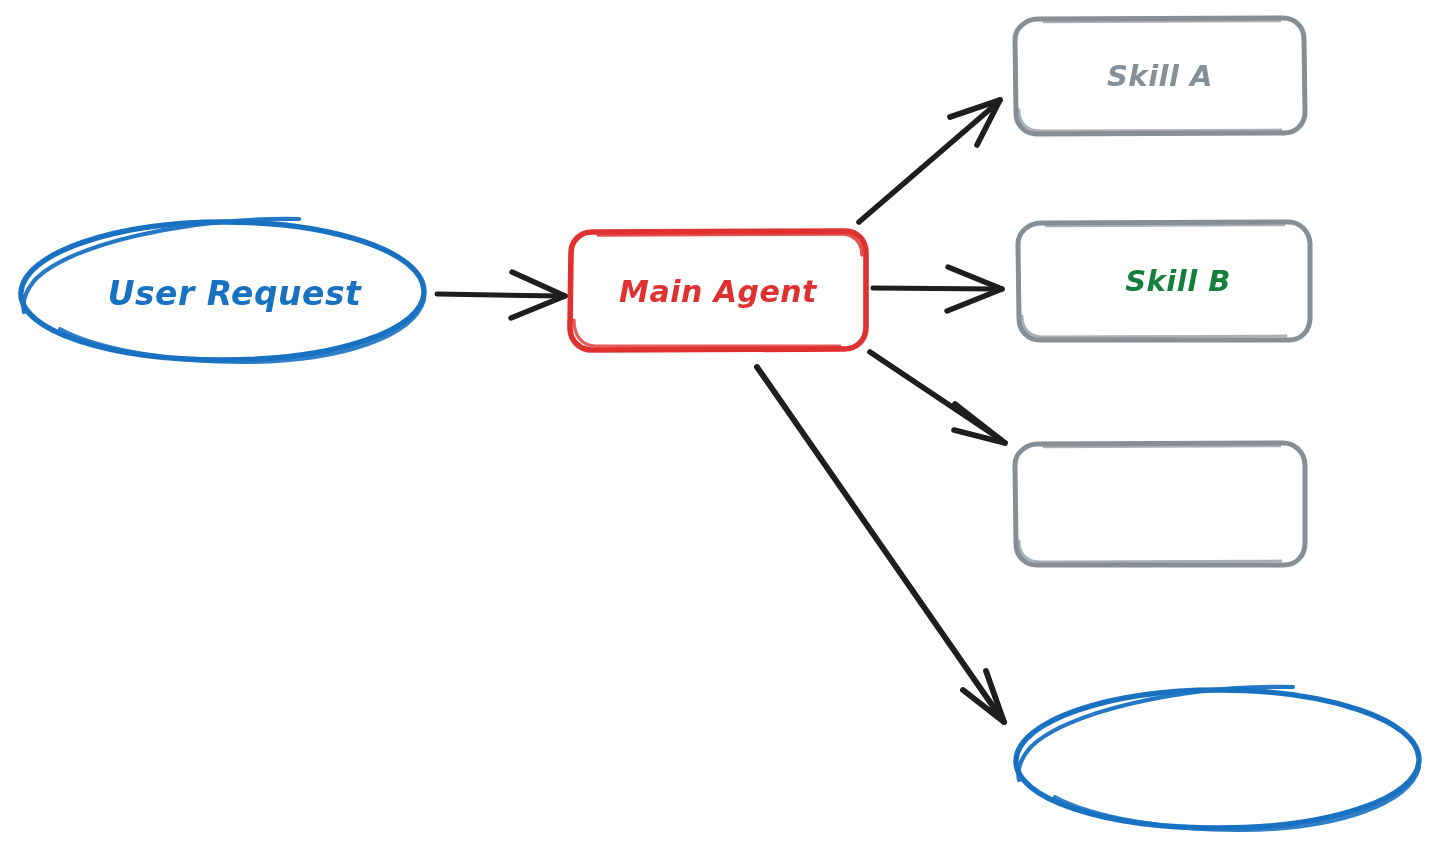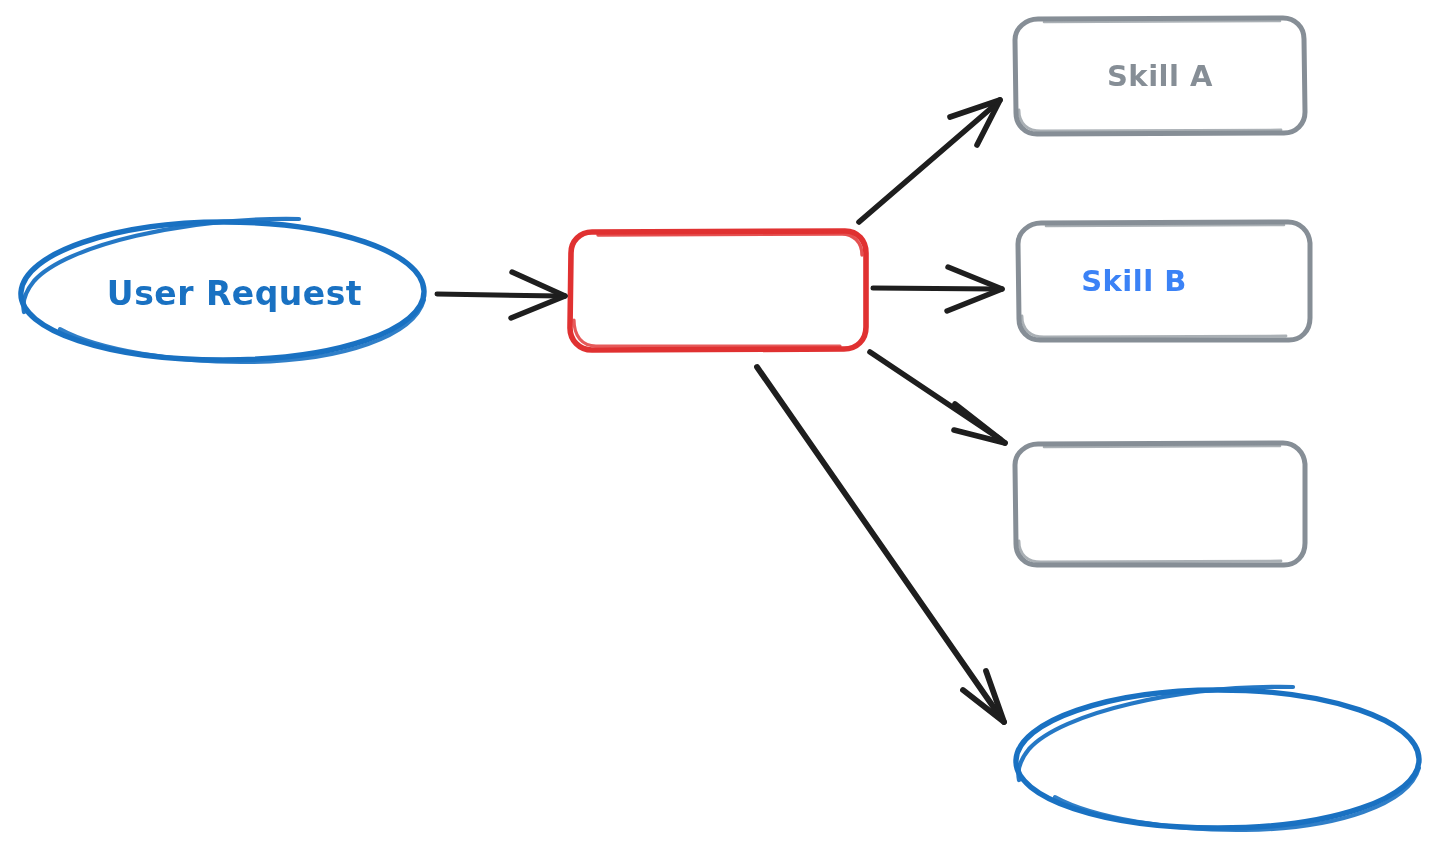--- a/index.html
+++ b/index.html
@@ -27,20 +27,21 @@
     width: 1440px;
     height: 859px;
   }
   .node-label {
     position: absolute;
     display: flex;
     align-items: center;
     justify-content: center;
     text-align: center;
     font-family: "DejaVu Sans", "Liberation Sans", sans-serif;
+    font-style: italic;
     font-weight: 600;
     letter-spacing: 0.5px;
     white-space: nowrap;
     user-select: none;
   }
   .lbl-user-request {
     left: 20px;  top: 265px;  width: 429px;  height: 56px;
     font-size: 33px;
     color: #1971c2;
   }
@@ -48,23 +49,23 @@
     left: 570px; top: 265px;  width: 296px;  height: 52px;
     font-size: 30px;
     color: #e03131;
   }
   .lbl-skill-a {
     left: 1015px; top: 50px;  width: 290px; height: 52px;
     font-size: 29px;
     color: #868e96;
   }
   .lbl-skill-b {
-    left: 988px; top: 255px; width: 292px; height: 52px;
+    left: 1032px; top: 255px; width: 292px; height: 52px;
     font-size: 29px;
-    color: #3b82f6;
+    color: #15803d;
   }
   .lbl-skill-c {
     left: 1015px; top: 476px; width: 290px; height: 52px;
     font-size: 29px;
     color: #868e96;
   }
   .lbl-final-response {
     left: 1015px; top: 740px; width: 405px; height: 56px;
     font-size: 32px;
     color: #1971c2;
@@ -198,20 +199,21 @@
     <g>
       <path d="M 757 367 L 999 715" fill="none" stroke="#1e1e1e" stroke-width="5.8" stroke-linecap="round"></path>
       <path d="M 963 690 L 1004 722" fill="none" stroke="#1e1e1e" stroke-width="5.8" stroke-linecap="round" stroke-linejoin="round"></path>
       <path d="M 986 671 L 1004 722" fill="none" stroke="#1e1e1e" stroke-width="5.8" stroke-linecap="round" stroke-linejoin="round"></path>
     </g>
 
   </svg>
 
   <div class="node-label lbl-user-request">User Request</div>
 
+  <div class="node-label lbl-main-agent">Main Agent</div>
 
   <div class="node-label lbl-skill-a">Skill A</div>
 
   <div class="node-label lbl-skill-b">Skill B</div>
 
 
 
   <div class="hit" style="left:20px;  top:222px; width:405px; height:138px;"></div>
   <div class="hit" style="left:570px; top:231px; width:296px; height:118px;"></div>
   <div class="hit" style="left:1015px; top:18px;  width:290px; height:116px;"></div>

